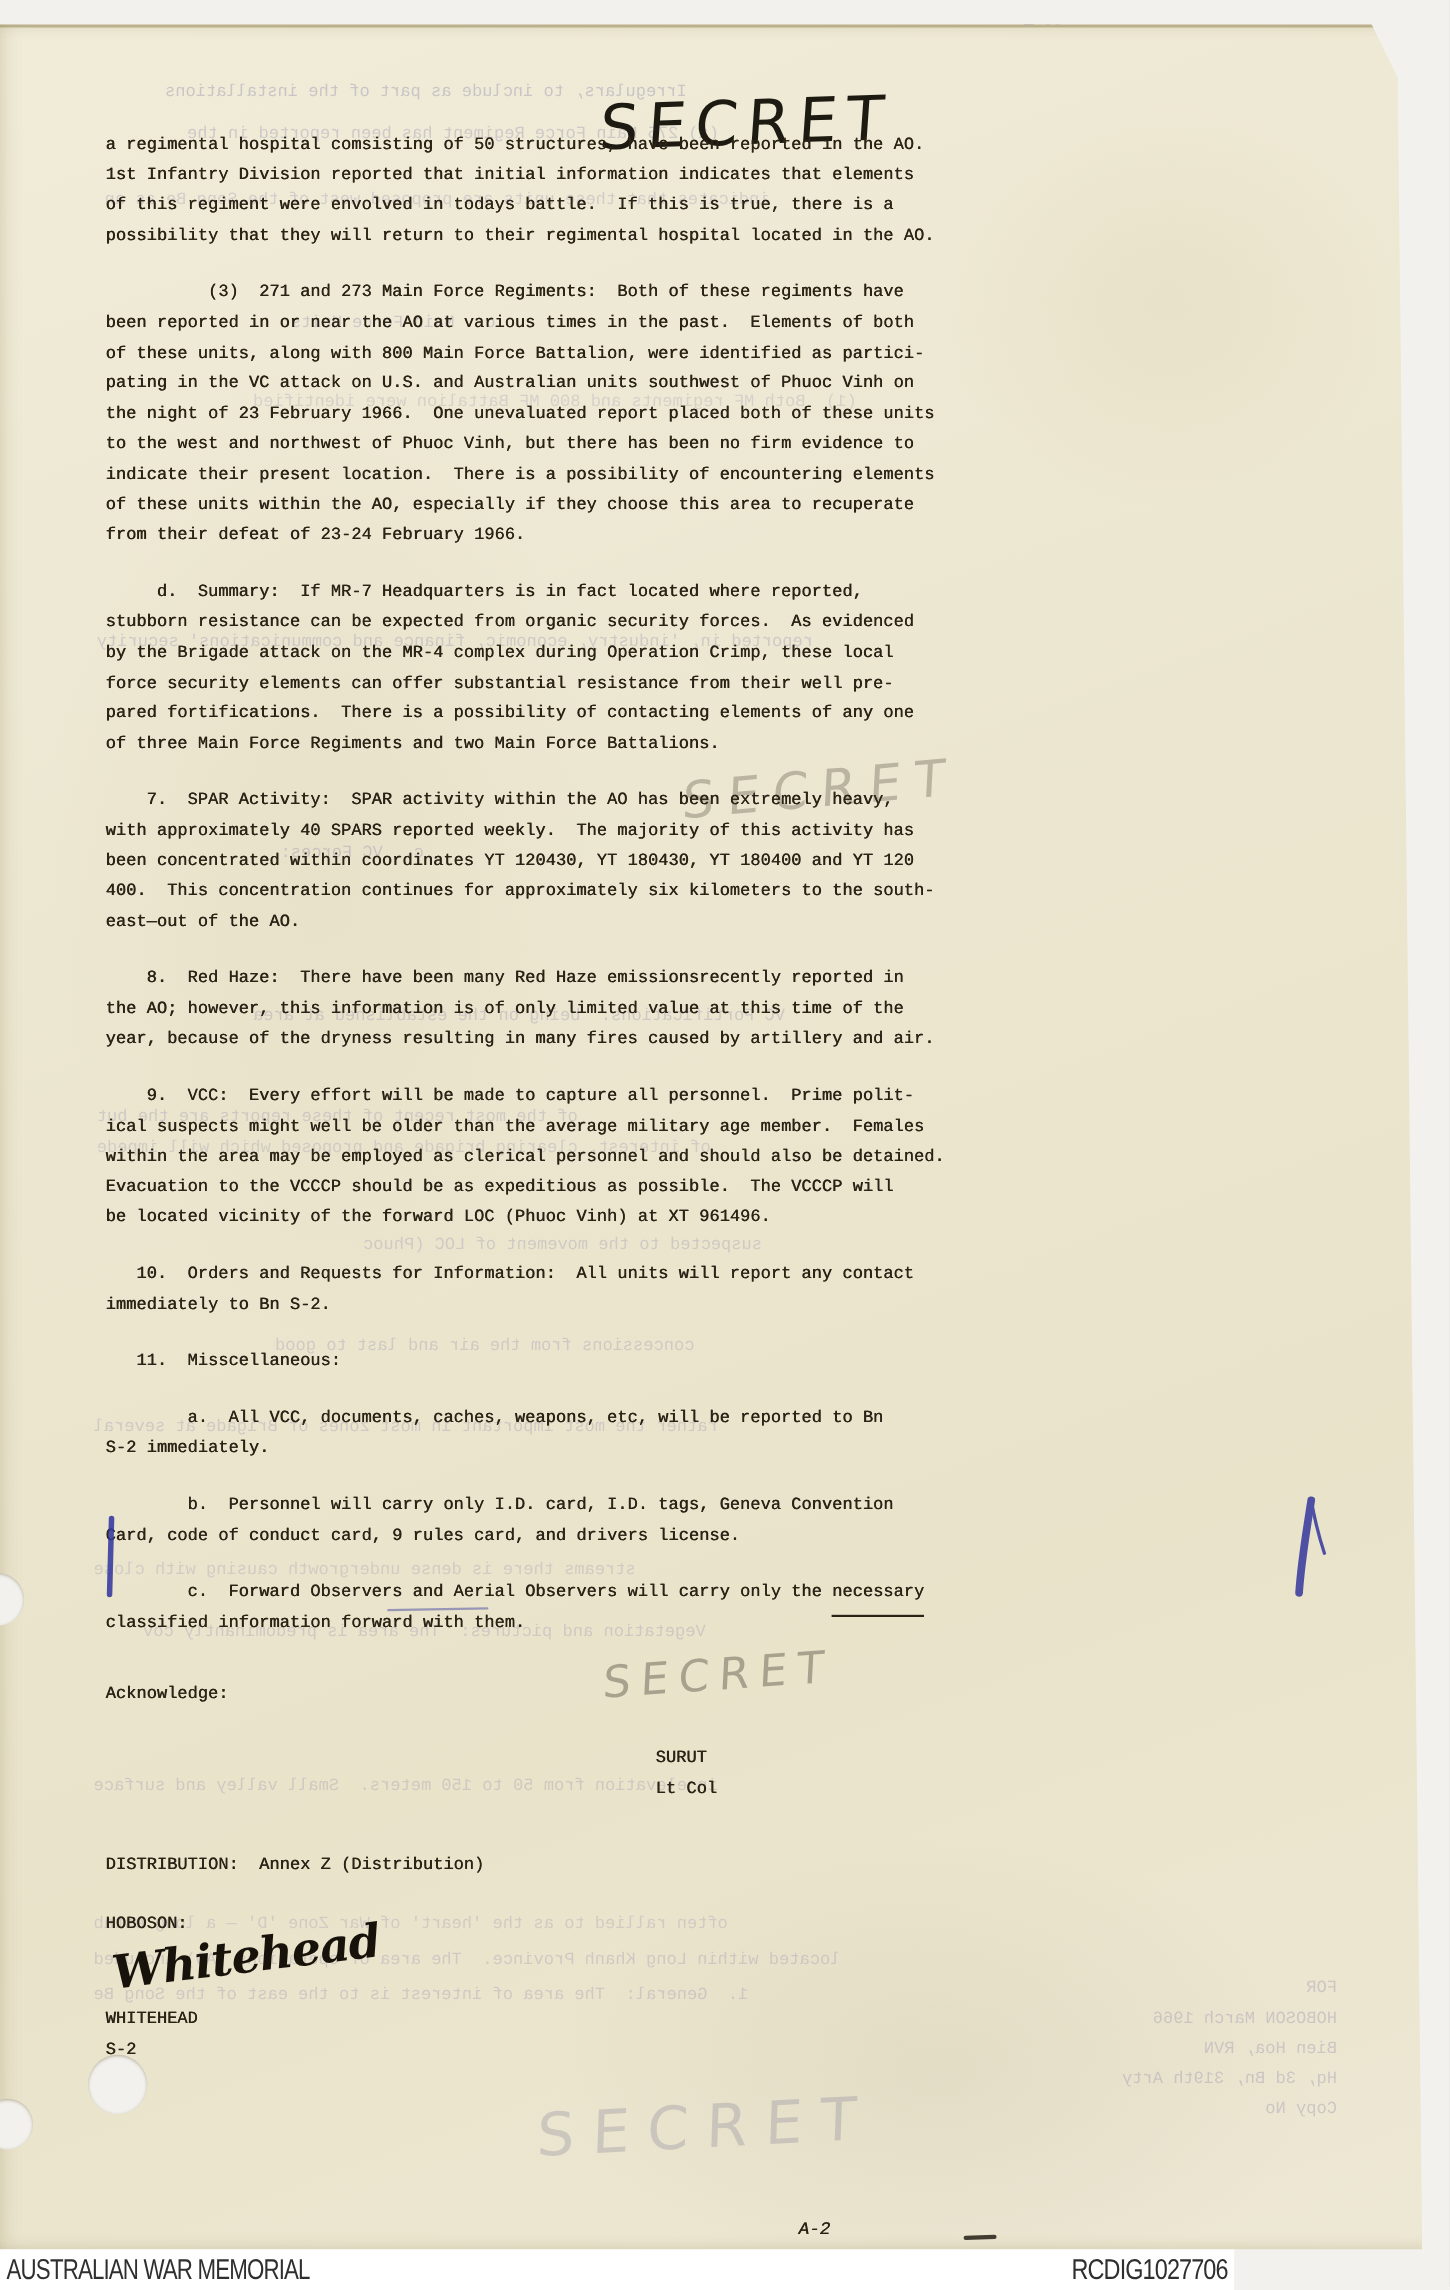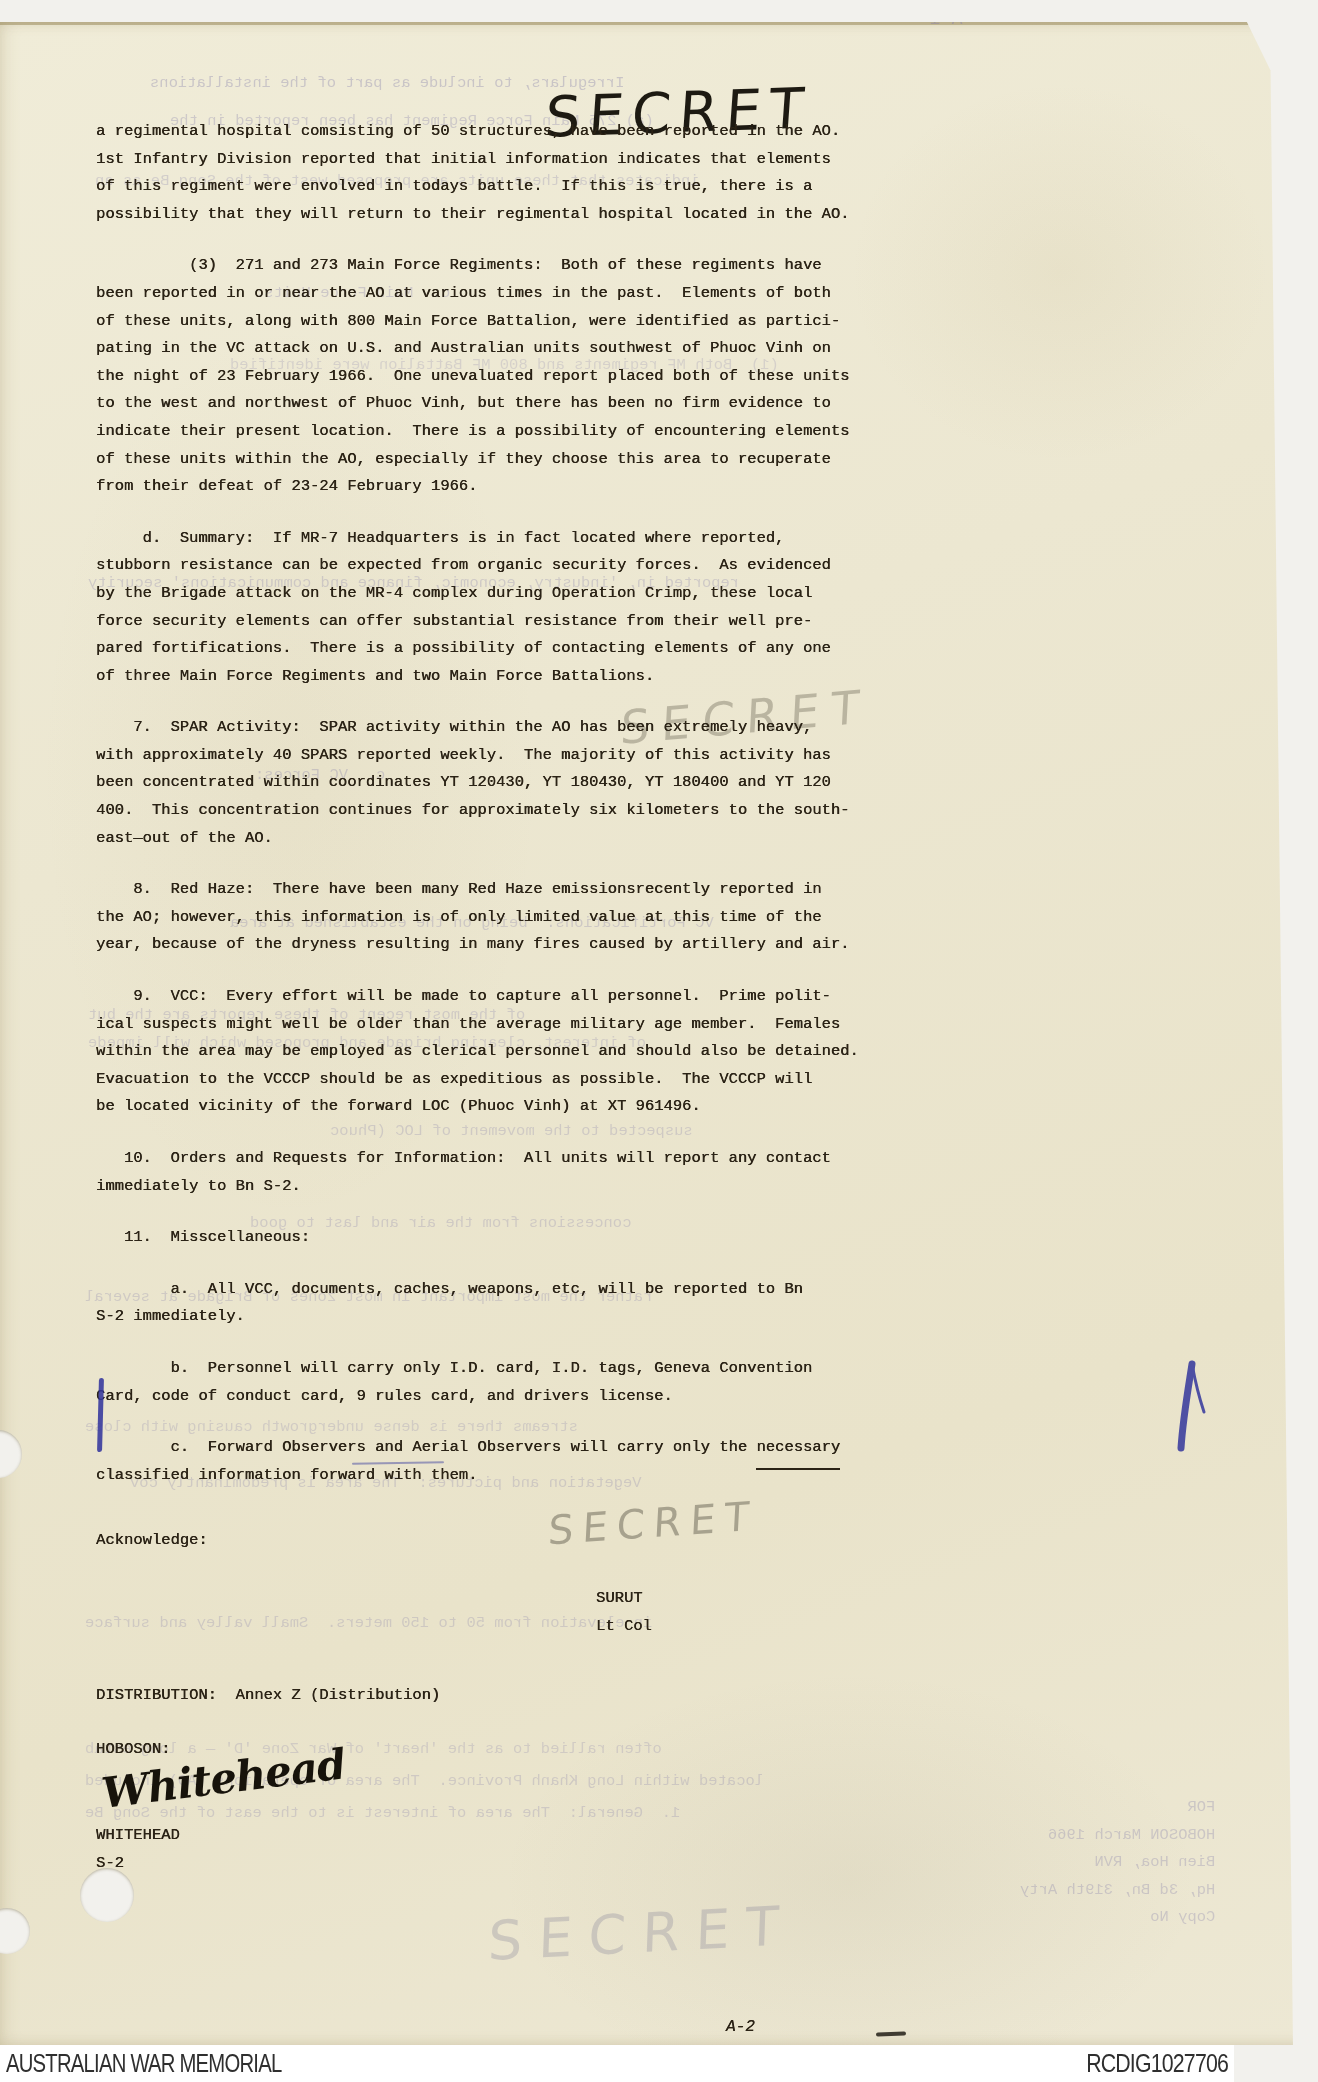--- a/index.html
+++ b/index.html
@@ -40,21 +40,21 @@
   .official{margin:0 0 2px 0;}
   .whitehead-sig{font-family:"DejaVu Serif",serif;font-style:italic;font-weight:bold;font-size:42px;
                  color:#17130b;transform:rotate(-7deg);transform-origin:left center;display:inline-block;
                  letter-spacing:-1px;margin:4px 0 2px 6px;}
   .typed-name{margin:2px 0 0 0;}
   .s2{margin:0;}
   .u{border-bottom:2px solid currentColor;padding-bottom:12px;}
   .pagenum{position:absolute;left:726px;top:1996px;font-size:16px;color:#2b2316;text-shadow:.35px 0 0 currentColor;font-style:italic;}
   .dashmark{position:absolute;left:876px;top:2010px;width:30px;height:4px;background:#221e16;
             border-radius:2px;transform:rotate(-2deg);opacity:.85;}
-  .footer{position:absolute;left:0;bottom:0;width:1234px;height:37px;background:#ffffff;
+  .footer{position:absolute;left:0;bottom:0;width:1122px;height:37px;background:#ffffff;
           font-family:"Liberation Sans",sans-serif;color:#2f2f2f;}
   .footer-left{position:absolute;left:6px;top:3px;font-size:26px;letter-spacing:-1px;
                transform:scaleX(.78);transform-origin:left center;}
   .footer-right{position:absolute;right:6px;top:3px;font-size:26px;letter-spacing:-1px;
                 transform:scaleX(.82);transform-origin:right center;}
 </style>
 </head>
 <body>
 
 <div class="page">

